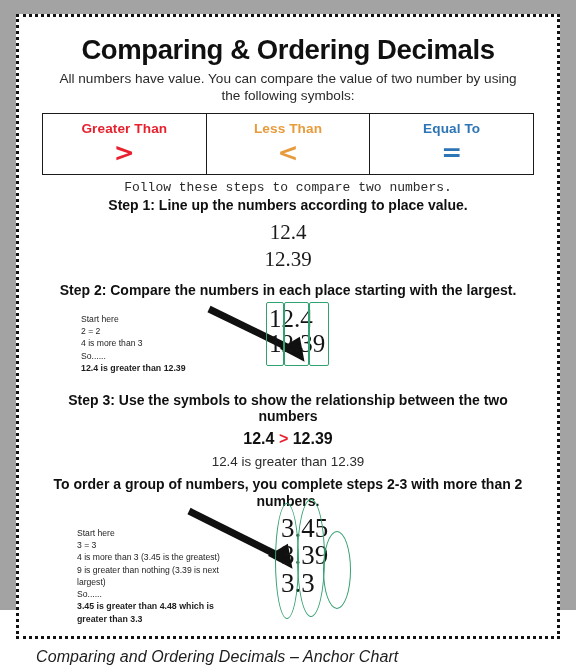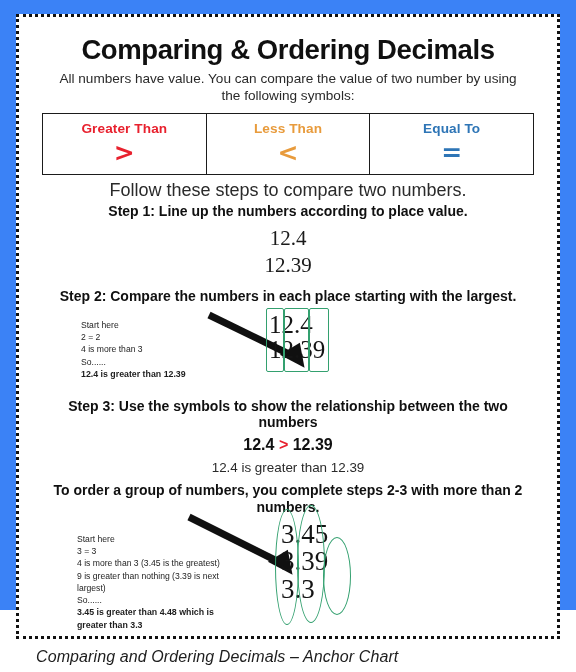--- a/index.html
+++ b/index.html
@@ -6,21 +6,21 @@
   html, body {
     width: 576px; height: 672px;
     background: #ffffff;
     font-family: "Liberation Sans", sans-serif;
     color: #111111;
     overflow: hidden;
   }
   #page {
     position: relative;
     width: 576px; height: 610px;
-    background: #3b82f6;
+    background: #a3a3a3;
   }
 
   
   #chart-frame {
     position: absolute;
     left: 16px; top: 14px;
     width: 544px; height: 625px;
     border: 3px dotted #111111;
     background: #ffffff;
   }
@@ -73,23 +73,24 @@
     font-weight: bold;
     padding: 0 0 9px 0;
     line-height: 1;
     font-family: "DejaVu Sans", sans-serif;
   }
   .sym-cell { height: 56px; }
 
   
   .lead-line {
     text-align: center;
-    font-size: 18px;
+    font-size: 13px;
     margin-top: 5px;
     color: #2a2a2a;
+    font-family: Liberation Mono, monospace;
   }
   .step-head {
     text-align: center;
     font-size: 14px;
     font-weight: bold;
     line-height: 1.16;
     color: #101010;
     padding: 0 14px;
   }
   .big-num {

